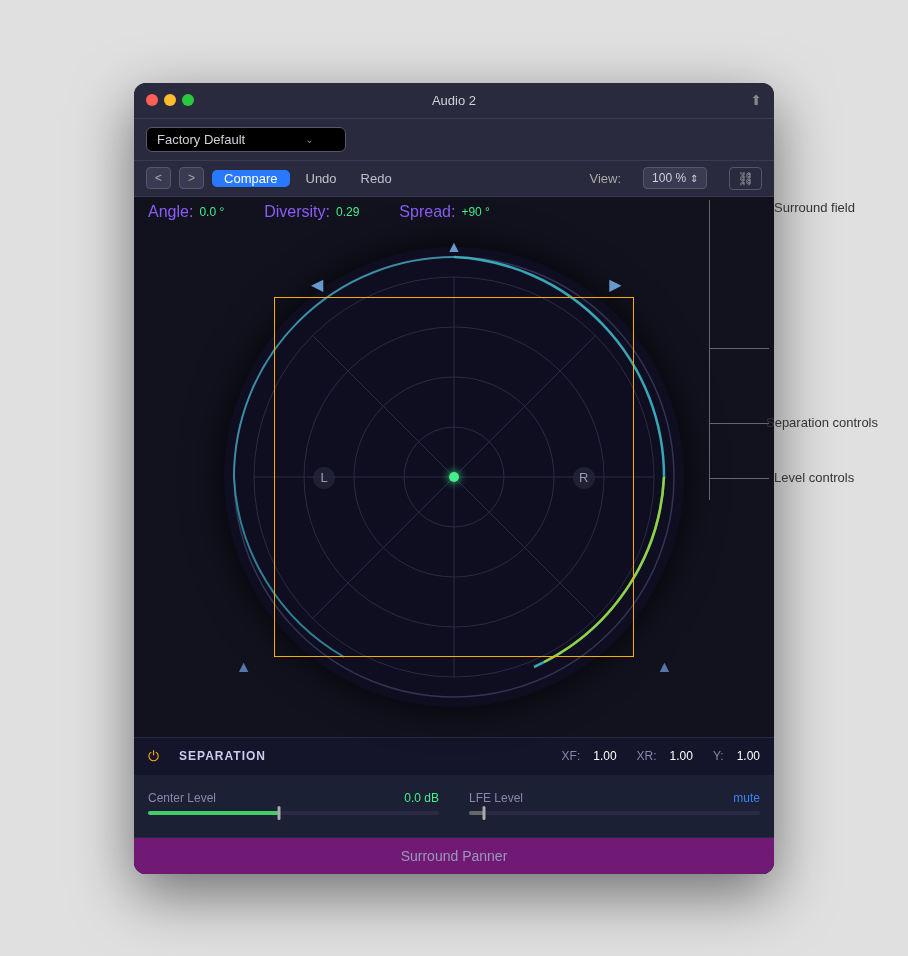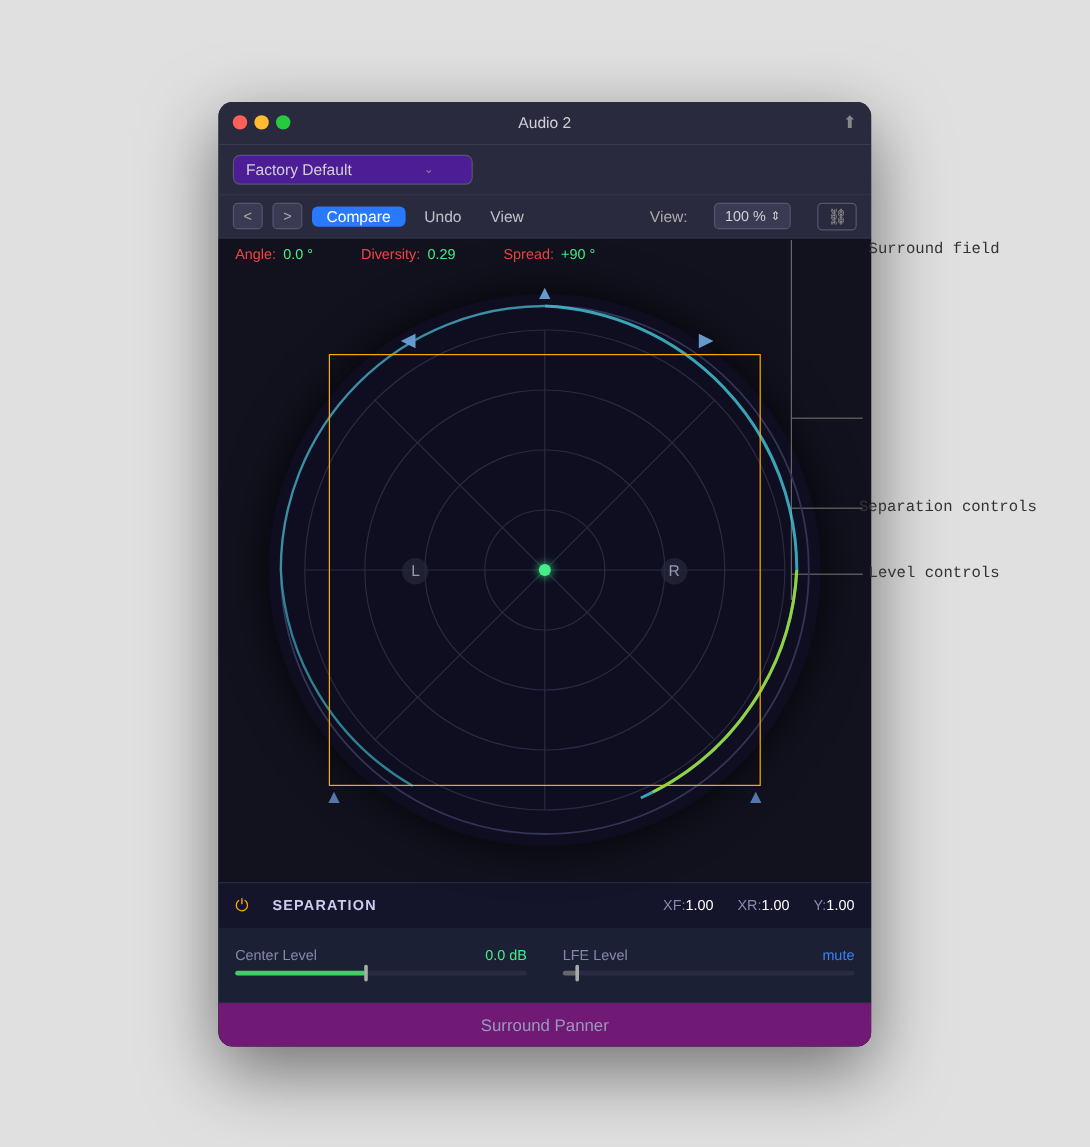--- a/index.html
+++ b/index.html
@@ -6,21 +6,21 @@
     body {
       width: 908px;
       height: 956px;
       background: #e0e0e0;
       font-family: -apple-system, BlinkMacSystemFont, 'Helvetica Neue', sans-serif;
       display: flex;
       align-items: center;
       justify-content: center;
     }
     .window {
-      width: 544px;
+      width: 640px;
       background: #1c1c2e;
       border-radius: 12px;
       overflow: hidden;
       box-shadow: 0 20px 60px rgba(0,0,0,0.5);
       position: relative;
     }
     
     .title-bar {
       background: #2a2a3e;
       height: 36px;
@@ -63,21 +63,21 @@
     .preset-bar {
       background: #2a2a3e;
       padding: 8px 12px;
       display: flex;
       align-items: center;
       border-bottom: 1px solid #3a3a50;
     }
     .preset-dropdown {
       display: flex;
       align-items: center;
-      background: #4c1d95;
+      background: #000000;
       border: 1px solid #555570;
       border-radius: 6px;
       padding: 4px 10px;
       color: #d0d0d8;
       font-size: 13px;
       cursor: pointer;
       gap: 60px;
       min-width: 200px;
       text-align: right;
     }
@@ -152,21 +152,21 @@
     }
     
     .param-row {
       display: flex;
       align-items: center;
       padding: 6px 14px;
       gap: 40px;
       background: #12121f;
     }
     .param-item { display: flex; align-items: center; gap: 6px; }
-    .param-label { color: #ef4444; font-size: 12px; }
+    .param-label { color: #8b5cf6; font-size: 16px; }
     .param-value { color: #44ee88; font-size: 12px; font-weight: 500; }
     
     .surround-section {
       padding: 0 14px 10px 14px;
       background: #12121f;
       position: relative;
     }
     .surround-canvas {
       width: 100%;
       height: 500px;
@@ -269,21 +269,21 @@
       color: #ccccee;
       font-size: 12px;
       font-weight: 600;
       letter-spacing: 1px;
     }
     .sep-params {
       display: flex;
       gap: 20px;
       margin-left: auto;
     }
-    .sep-param { display: flex; align-items: center; gap: 0; }
+    .sep-param { display: flex; align-items: center; gap: 13px; }
     .sep-param-label { color: #8888aa; font-size: 12px; }
     .sep-param-value { color: #ffffff; font-size: 12px; }
     
     .level-section {
       background: #1c2035;
       padding: 16px 14px 12px 14px;
     }
     .level-row {
       display: flex;
       align-items: center;
@@ -348,21 +348,21 @@
       <span>Factory Default</span>
       <span class="chevron">⌄</span>
     </div>
   </div>
 
   <div class="toolbar">
     <button class="nav-btn">&lt;</button>
     <button class="nav-btn">&gt;</button>
     <button class="compare-btn">Compare</button>
     <button class="tb-btn">Undo</button>
-    <button class="tb-btn">View</button>
+    <button class="tb-btn">Redo</button>
     <div class="view-group">
       <span class="view-label">View:</span>
       <div class="view-pct">
         <span>100 %</span>
         <span style="font-size:10px;">⇕</span>
       </div>
       <button class="link-btn">
         <span>⛓</span>
       </button>
     </div>
@@ -472,21 +472,21 @@
         </div>
       </div>
     </div>
 
     <div class="bottom-label">
       <span>Surround Panner</span>
     </div>
   </div>
 </div>
 
-<div style="position:absolute; right: 44px; top: 200px; display:flex; flex-direction:column; gap: 0; pointer-events:none;font-family:Liberation Mono, monospace;">
+<div style="position:absolute; right: 30px; top: 200px; display:flex; flex-direction:column; gap: 0; pointer-events:none;">
   <div style="position:relative; display:flex; align-items:center; margin-bottom: 200px;">
     <div style="width: 1px; height: 300px; background:#666; position:absolute; left:-15px; top:0;"></div>
     <div style="position:absolute; left:-15px; top:148px; width:60px; height:1px; background:#666;"></div>
     <span style="color:#333; font-size:13px; margin-left:50px; white-space:nowrap;">Surround field</span>
   </div>
   <div style="position:relative; display:flex; align-items:center; margin-bottom: 40px;">
     <div style="position:absolute; left:-15px; top:8px; width:60px; height:1px; background:#666;"></div>
     <span style="color:#333; font-size:13px; margin-left:42px; white-space:nowrap;">Separation controls</span>
   </div>
   <div style="position:relative; display:flex; align-items:center;">

